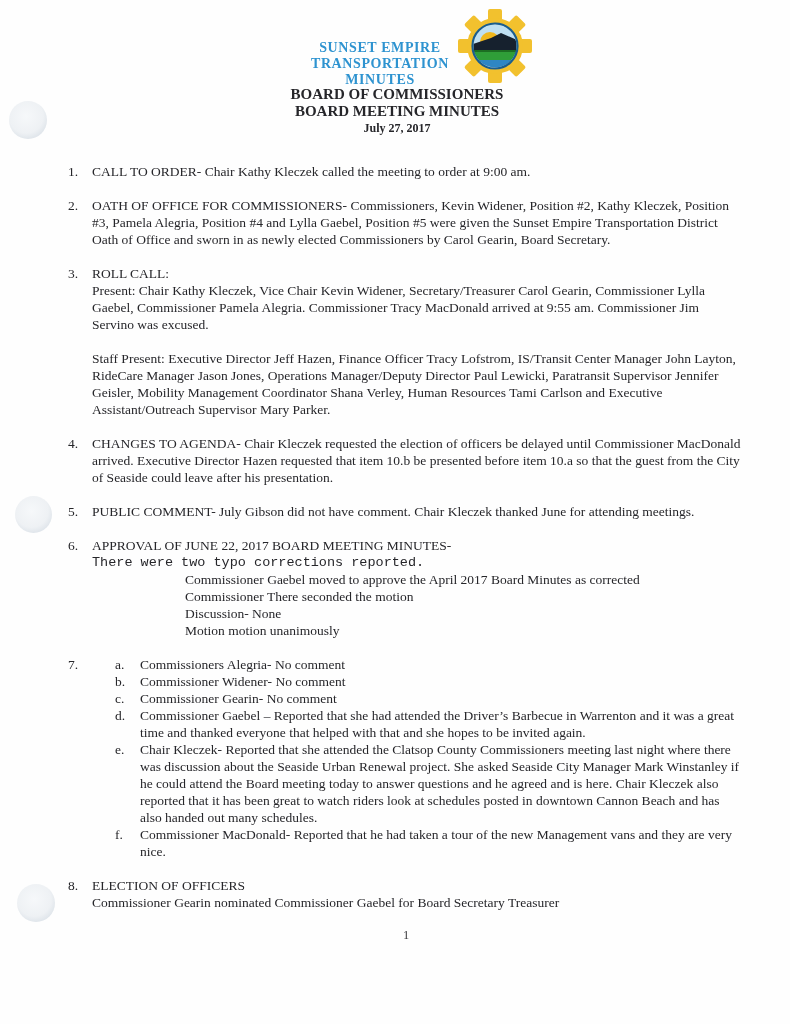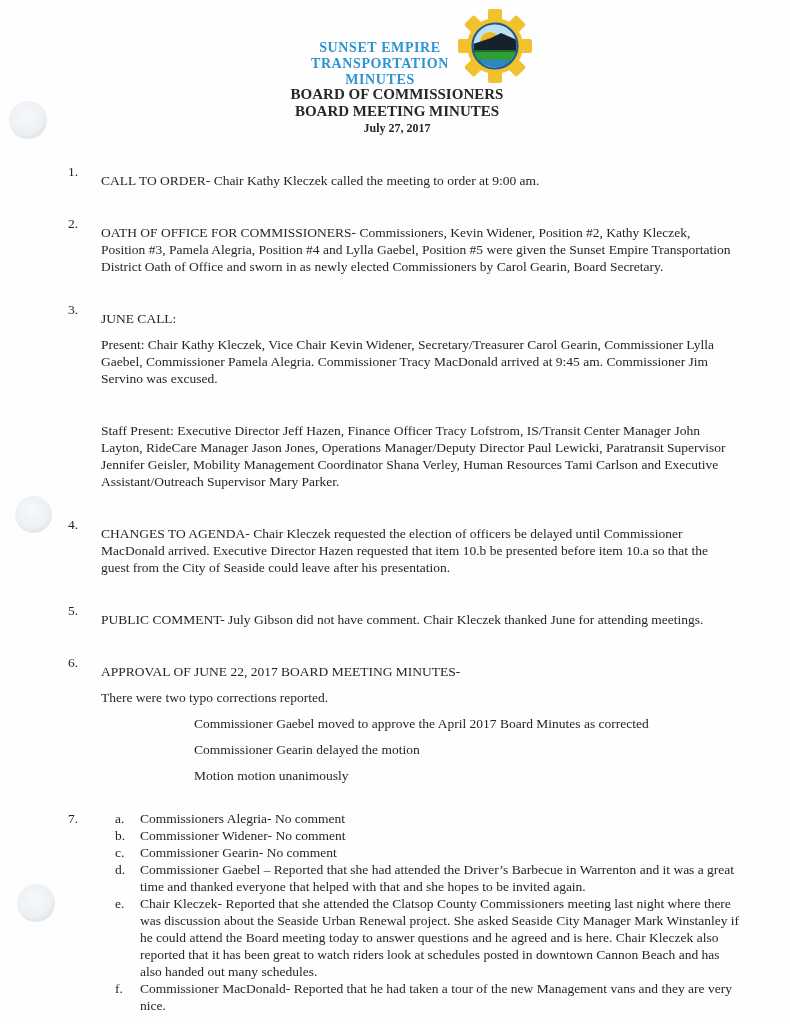--- a/index.html
+++ b/index.html
@@ -50,24 +50,24 @@
   .content {
     position: absolute;
     left: 68px; top: 163px; right: 46px;
     font-size: 13.5px;
     line-height: 17px;
   }
   .doc-item { display: flex; margin-bottom: 17px; }
   .doc-item.tight { margin-bottom: 16px; }
   .num { flex: 0 0 24px; }
   .body { flex: 1 1 auto; }
-  .body p { margin: 9px; }
+  .body p { margin: 0; }
   .blank-gap { height: 17px; }
   .motions { margin-left: 93px; }
-  .outdent14 { margin-left: -14px; }
+  .outdent14 { margin-left: -14px; font-family: Liberation Mono, monospace; }
   .outdent6  { margin-left: -6px; }
   .subitem { display: flex; }
   .subletter { flex: 0 0 25px; margin-left: 23px; }
   .subtext { flex: 1 1 auto; }
 
   .footer {
     text-align: center;
     font-size: 12.5px;
     margin-top: 1px;
     color: #3a3a3e;
@@ -139,22 +139,22 @@
     <div class="doc-item">
       <span class="num">2.</span>
       <div class="body">
           <p>OATH OF OFFICE FOR COMMISSIONERS- Commissioners, Kevin Widener, Position #2, Kathy Kleczek, Position #3, Pamela Alegria, Position #4 and Lylla Gaebel, Position #5 were given the Sunset Empire Transportation District Oath of Office and sworn in as newly elected Commissioners by Carol Gearin, Board Secretary.</p>
         </div>
     </div>
 
     <div class="doc-item">
       <span class="num">3.</span>
       <div class="body">
-        <p>JUNE CALL:</p>
-        <p>Present: Chair Kathy Kleczek, Vice Chair Kevin Widener, Secretary/Treasurer Carol Gearin, Commissioner Lylla Gaebel, Commissioner Pamela Alegria. Commissioner Tracy MacDonald arrived at 9:45 am.  Commissioner Jim Servino was excused.</p>
+        <p>ROLL CALL:</p>
+        <p>Present: Chair Kathy Kleczek, Vice Chair Kevin Widener, Secretary/Treasurer Carol Gearin, Commissioner Lylla Gaebel, Commissioner Pamela Alegria. Commissioner Tracy MacDonald arrived at 9:55 am.  Commissioner Jim Servino was excused.</p>
         <div class="blank-gap"></div>
         <p>Staff Present: Executive Director Jeff Hazen, Finance Officer Tracy Lofstrom, IS/Transit Center Manager John Layton, RideCare Manager Jason Jones, Operations Manager/Deputy Director Paul Lewicki, Paratransit Supervisor Jennifer Geisler, Mobility Management Coordinator Shana Verley, Human Resources Tami Carlson and Executive Assistant/Outreach Supervisor Mary Parker.</p>
       </div>
     </div>
 
     <div class="doc-item">
       <span class="num">4.</span>
       <div class="body">
           <p>CHANGES TO AGENDA- Chair Kleczek requested the election of officers be delayed until Commissioner MacDonald arrived. Executive Director Hazen requested that item 10.b be presented before item 10.a so that the guest from the City of Seaside could leave after his presentation.</p>
         </div>
@@ -167,21 +167,22 @@
         </div>
     </div>
 
     <div class="doc-item">
       <span class="num">6.</span>
       <div class="body">
         <p>APPROVAL OF JUNE 22, 2017 BOARD MEETING MINUTES-</p>
         <p class="outdent14">There were two typo corrections reported.</p>
         <div class="motions">
           <p>Commissioner Gaebel moved to approve the April 2017 Board Minutes as corrected</p>
-          <p>Commissioner Gearin delayed the motion</p>
+          <p>Commissioner There seconded the motion</p>
+          <p>Discussion- None</p>
           <p>Motion motion unanimously</p>
         </div>
       </div>
     </div>
 
     <div class="doc-item">
       <span class="num">7.</span>
       <div class="body">
         <div class="subitem">
           <span class="subletter">a.</span>

